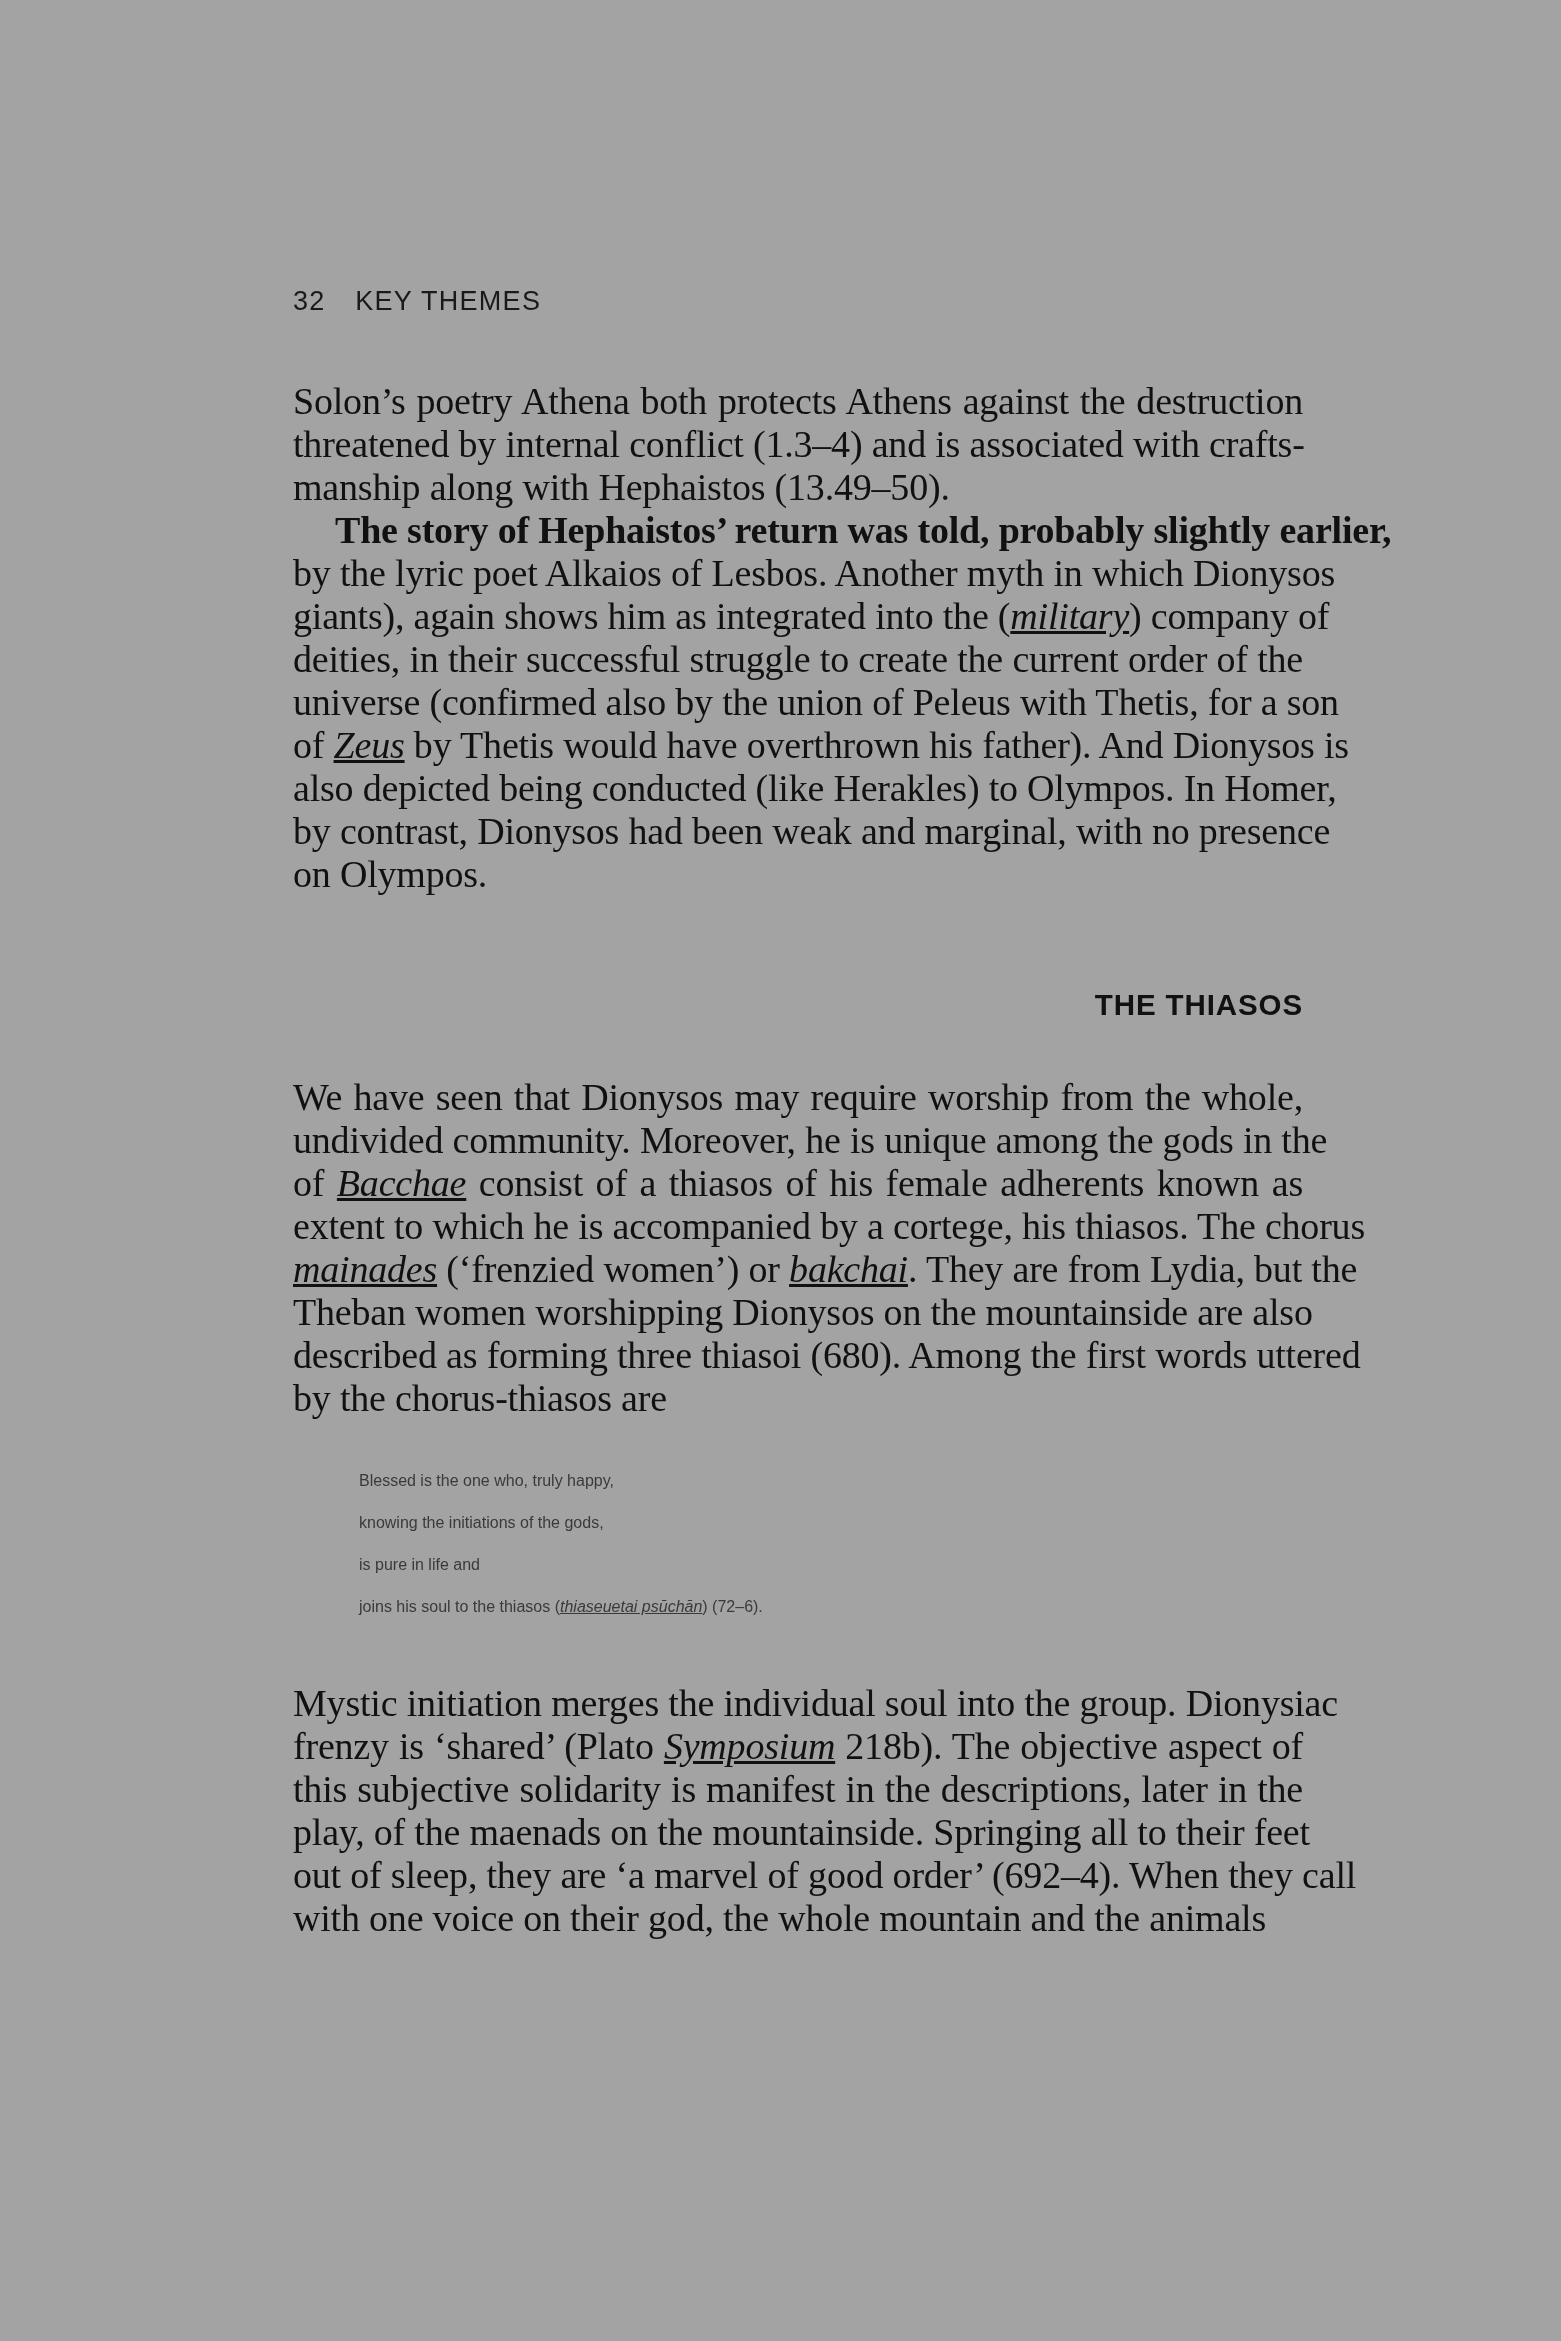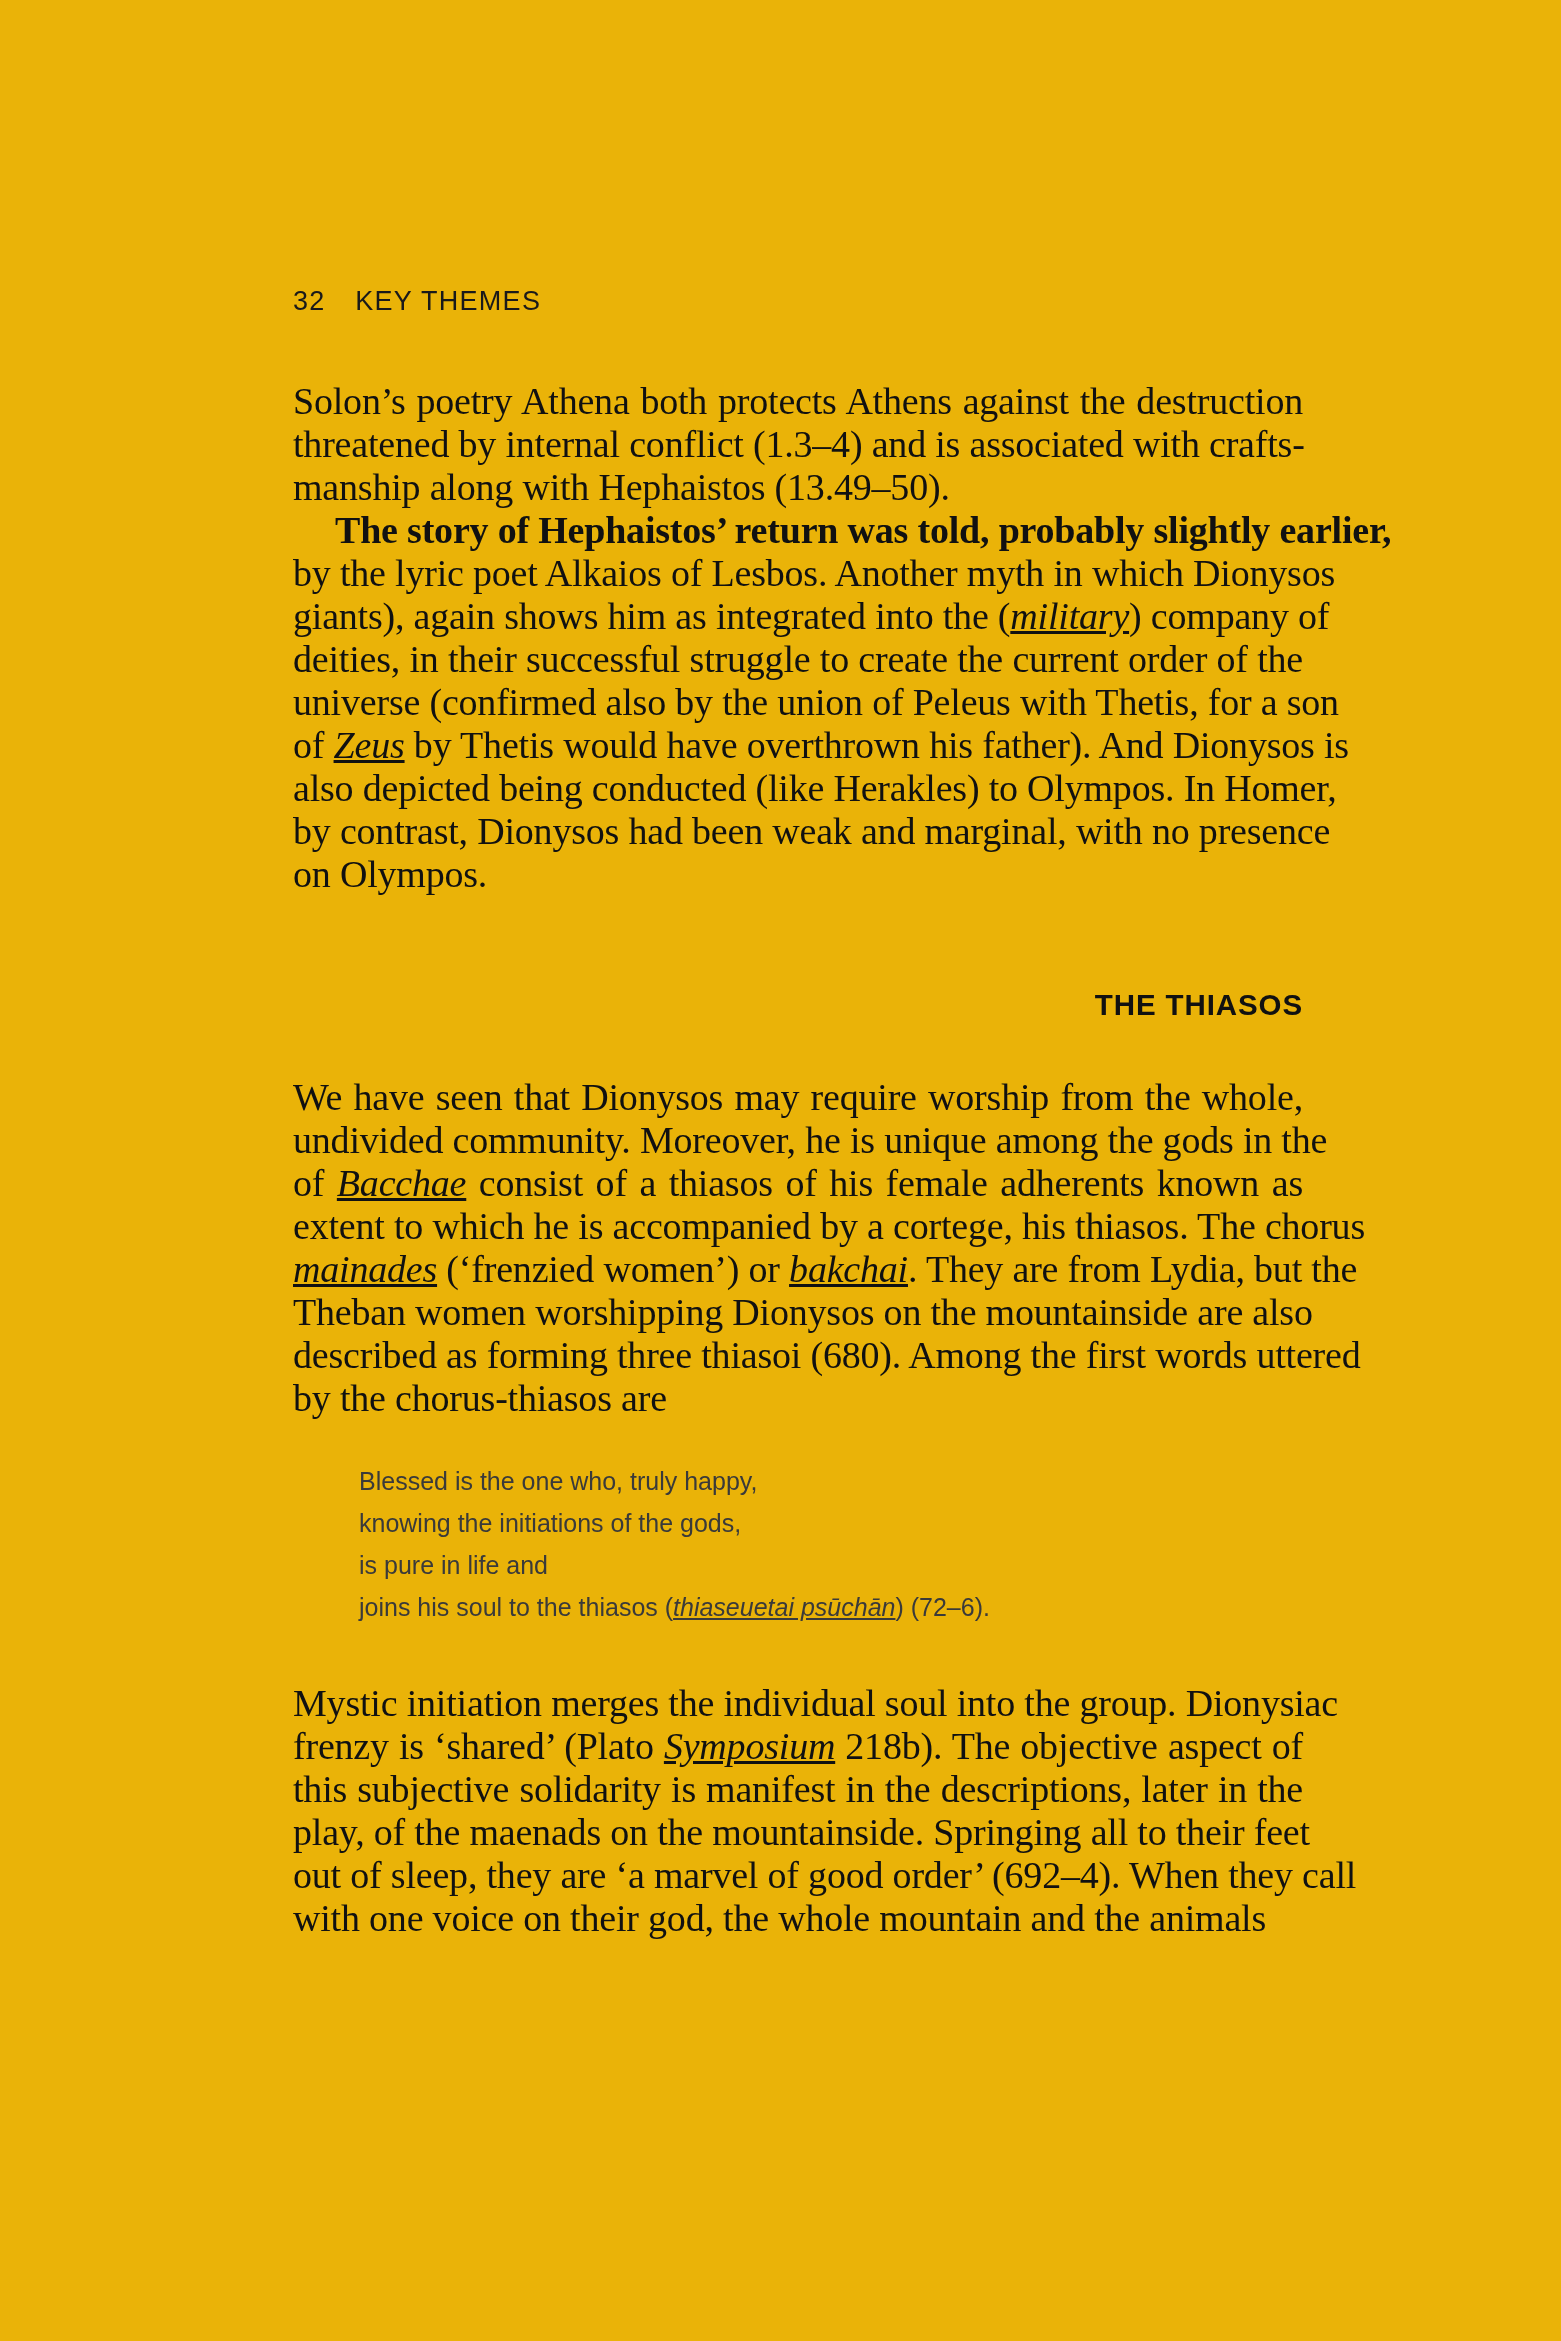--- a/index.html
+++ b/index.html
@@ -4,21 +4,21 @@
 <style>
   html, body {
     margin: 0;
     padding: 0;
     background: #ffffff;
   }
   .page {
     position: relative;
     width: 1561px;
     height: 2342px;
-    background: #eab308;
+    background: #a3a3a3;
     overflow: hidden;
   }
   .textcol {
     position: absolute;
     left: 293px;
     top: 286px;
     width: 1010px;
   }
   .run-header {
     display: flex;
@@ -60,21 +60,21 @@
     line-height: 43px;
     letter-spacing: 0.9px;
     color: #111111;
     text-align: right;
   }
   .para3 { margin-top: 50px; }
   .quote {
     margin-top: 40px;
     padding-left: 66px;
     font-family: "Liberation Sans", sans-serif;
-    font-size: 25px;
+    font-size: 16px;
     line-height: 42px;
     letter-spacing: 0;
     color: #3a3a3a;
   }
   .quote .tline {
     white-space: normal;
     text-align: left;
     text-align-last: left;
   }
   .para4 { margin-top: 54px; }

